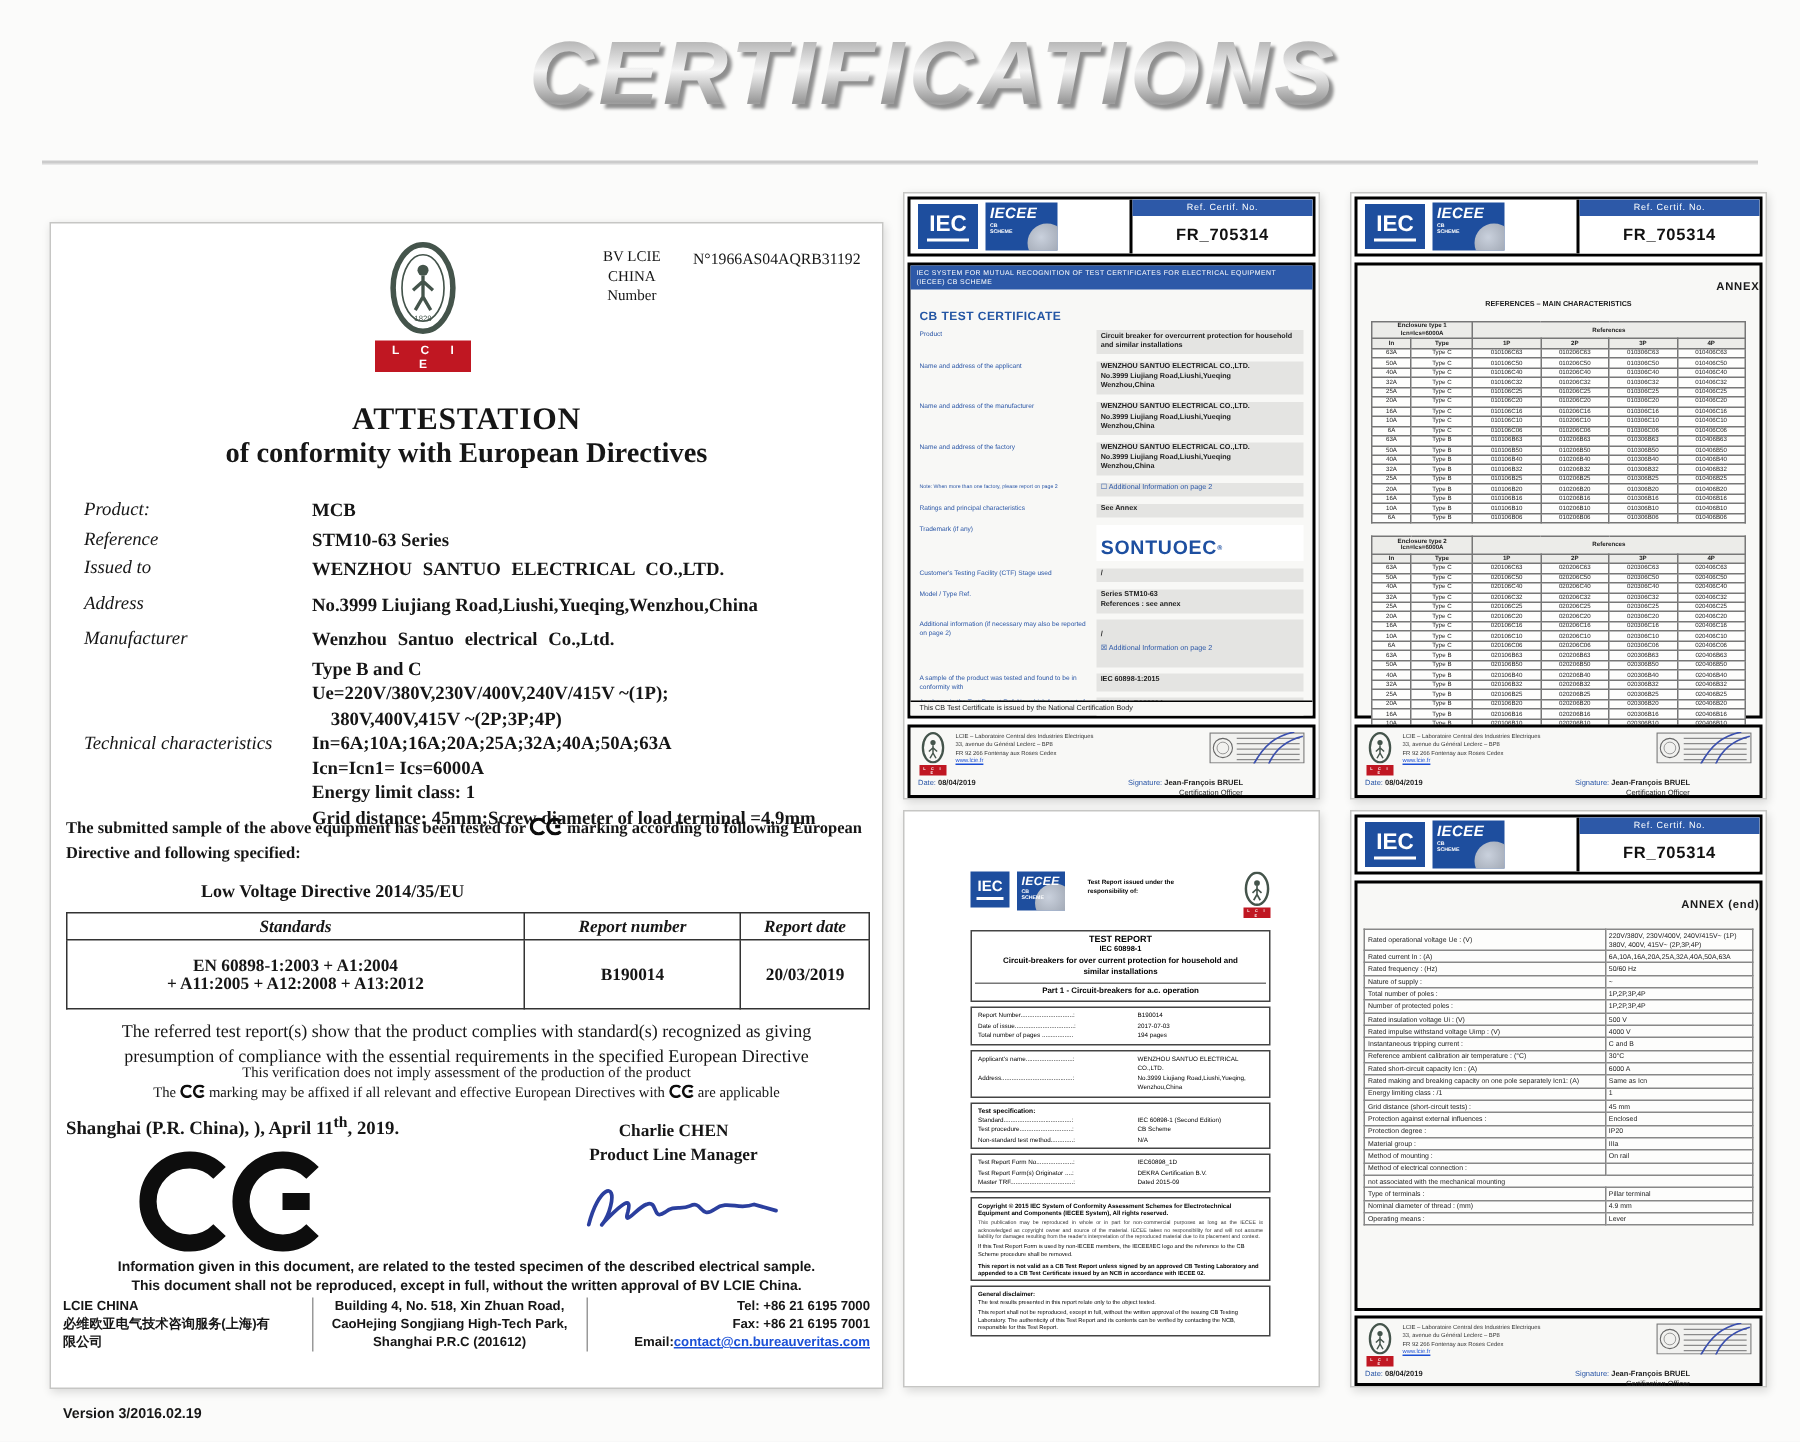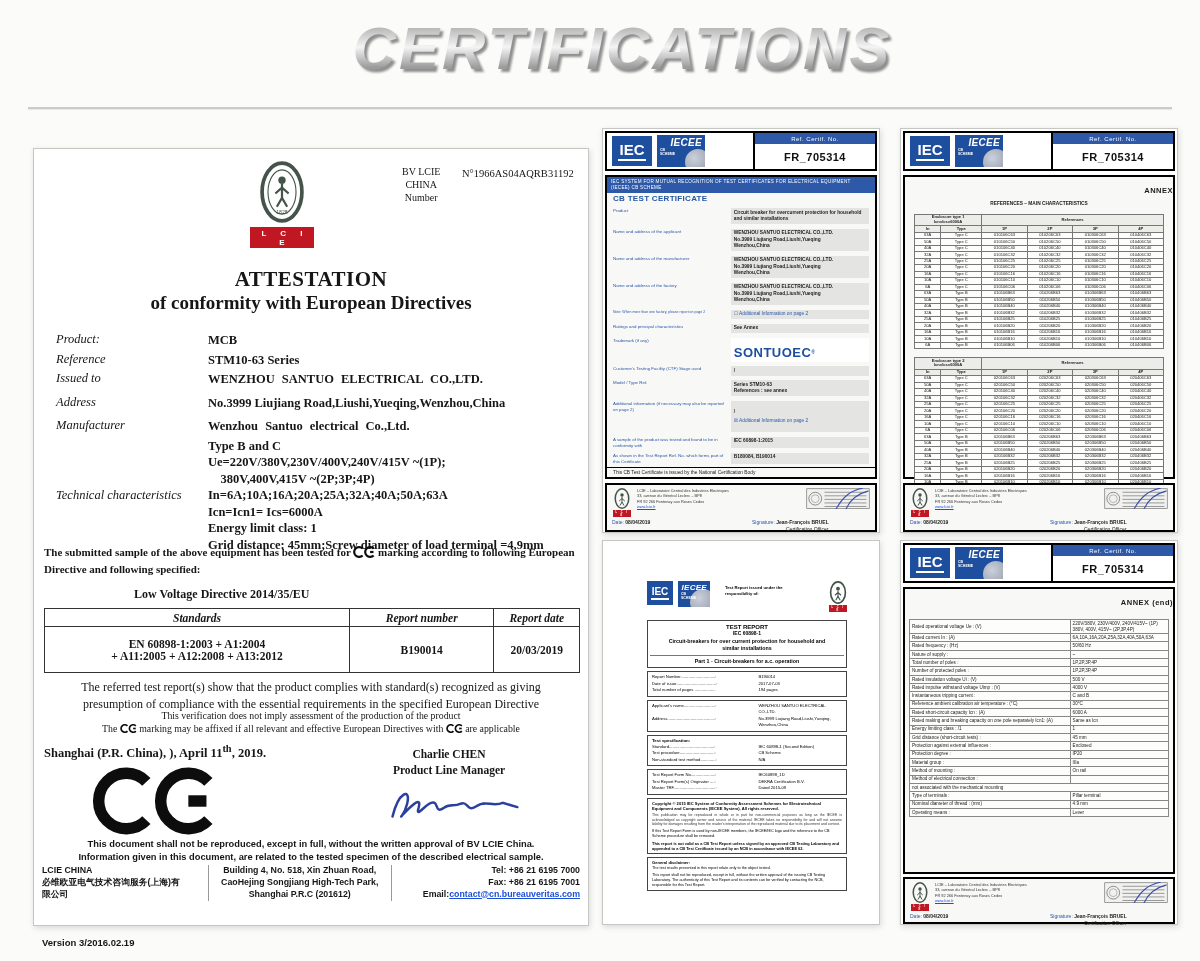--- a/index.html
+++ b/index.html
@@ -62,21 +62,21 @@
   .hdr-left{flex:1;display:flex;align-items:center;gap:5px;padding-left:5px;}
   .iec-logo{background:#1e4e9e;color:#fff;display:flex;flex-direction:column;align-items:center;justify-content:center;font-weight:bold;}
   .iec-logo.lg{width:40px;height:30px;font-size:15px;}
   .iec-logo.sm{width:26px;height:24px;font-size:10px;}
   .iec-bar{display:block;width:70%;height:2px;background:#fff;margin-top:1px;position:relative;}
   .iecee-logo{background:#1e4e9e;color:#fff;position:relative;overflow:hidden;padding:2px 3px;}
   .iecee-logo.lg{width:48px;height:32px;}
   .iecee-logo.sm{width:32px;height:26px;}
   .iecee-logo::before{content:"";position:absolute;right:-6px;bottom:-8px;width:26px;height:26px;border-radius:50%;
     background:radial-gradient(circle at 35% 35%,#e8e8e8,#9a9a9a);opacity:.85;}
-  .iecee-word{position:relative;font-style:italic;font-weight:bold;font-size:10px;letter-spacing:.3px;text-align:right;}
+  .iecee-word{position:relative;font-style:italic;font-weight:bold;font-size:10px;letter-spacing:.3px;}
   .iecee-logo.sm .iecee-word{font-size:8px;}
   .iecee-cb{position:relative;font-size:3.5px;font-weight:bold;line-height:1.2;white-space:pre-line;}
   .ref-box{width:122px;border-left:2px solid #000;display:flex;flex-direction:column;background:#fff;}
   .ref-strip{background:#2d59a8;color:#fff;font-size:6px;text-align:center;padding:2.5px 0;letter-spacing:.5px;}
   .ref-no{flex:1;display:flex;align-items:center;justify-content:center;font-weight:bold;font-size:11px;letter-spacing:.5px;color:#111;}
   .main-box{position:absolute;left:2px;right:2px;border:2px solid #000;background:#f8f8f6;}
   .foot-box{position:absolute;left:2px;right:2px;border:2px solid #000;background:#f8f8f6;padding:3px 5px;}
   .f-top{display:flex;gap:5px;align-items:flex-start;}
   .f-logo{width:20px;display:flex;flex-direction:column;align-items:center;flex-shrink:0;}
   .mini-badge{background:#c01722;color:#fff;font-size:2.6px;font-weight:bold;letter-spacing:1.5px;text-align:center;width:18px;padding:.5px 0;margin-top:1px;}
@@ -84,21 +84,21 @@
   .lcie-link{color:#1a4fd6;text-decoration:underline;}
   .f-stamp{width:64px;flex-shrink:0;}
   .f-bottom{display:flex;justify-content:space-between;margin-top:2px;font-size:5px;color:#222;}
   .blue{color:#2b57a7;}
   .f-sig{text-align:left;width:118px;line-height:1.35;}
 
   
   #cb{left:602px;top:128px;width:278px;height:405px;}
   #cb .main-box{top:46px;height:304px;}
   .banner{background:#2d59a8;color:#fff;font-size:4.6px;line-height:1.35;padding:2px 4px;letter-spacing:.3px;}
-  .cb-title{margin:1px 6px 5px;font-size:8px;font-weight:bold;color:#2456a4;letter-spacing:.3px;}
+  .cb-title{margin:13px 6px 5px;font-size:8px;font-weight:bold;color:#2456a4;letter-spacing:.3px;}
   .cbrows{padding:0 6px;}
   .cbrow{display:flex;margin-bottom:4.6px;}
   .cblab{width:46%;font-size:4.4px;color:#2b57a7;padding-right:5px;line-height:1.3;flex-shrink:0;}
   .cblab.tiny{font-size:3.5px;}
   .cbval{width:54%;background:#e4e4e2;font-size:4.8px;font-weight:bold;color:#222;padding:1.5px 3px;line-height:1.35;white-space:pre-line;}
   .cbval.bluev{color:#2b57a7;font-weight:normal;}
   .cbval.plain{background:#fff;}
   .extra-blue{color:#2b57a7;font-weight:normal;margin-top:2.5px;}
   .tm{font-size:13px;font-weight:bold;color:#1d4fa0;letter-spacing:.5px;line-height:1.1;}
   .issued-note{position:absolute;bottom:0;left:0;right:0;border-top:1px solid #000;font-size:4.8px;padding:2px 6px;background:#f8f8f6;}
@@ -265,22 +265,22 @@
       <path d="M57 15 A29 29 0 1 0 57 55" fill="none" stroke="currentColor" stroke-width="12"></path>
       <path d="M122 15 A29 29 0 1 0 122 55" fill="none" stroke="currentColor" stroke-width="12"></path>
       <line x1="101" y1="35" x2="120" y2="35" stroke="currentColor" stroke-width="12"></line>
     </svg>
 
     <svg class="sig-svg" viewBox="0 0 140 50">
       <path d="M8 36 C14 12 26 8 22 24 C19 36 12 40 20 32 C29 23 36 17 33 28 C30 38 39 25 45 23 C53 20 48 34 57 28 C63 23 67 27 73 24 C81 20 79 33 89 26 C97 20 104 27 114 23 L128 27" fill="none" stroke="#2b3f9e" stroke-width="2.4" stroke-linecap="round"></path>
     </svg>
 
     <div class="fnotes">
+      <div>Information given in this document, are related to the tested specimen of the described electrical sample.</div>
       <div>This document shall not be reproduced, except in full, without the written approval of BV LCIE China.</div>
-      <div>Information given in this document, are related to the tested specimen of the described electrical sample.</div>
     </div>
 
     <div class="fcols">
       <div class="fc1">
         <div>LCIE CHINA</div>
         <div>必维欧亚电气技术咨询服务(上海)有</div>
         <div>限公司</div>
       </div>
       <div class="fc2">Building 4, No. 518, Xin Zhuan Road,
 CaoHejing Songjiang High-Tech Park,

